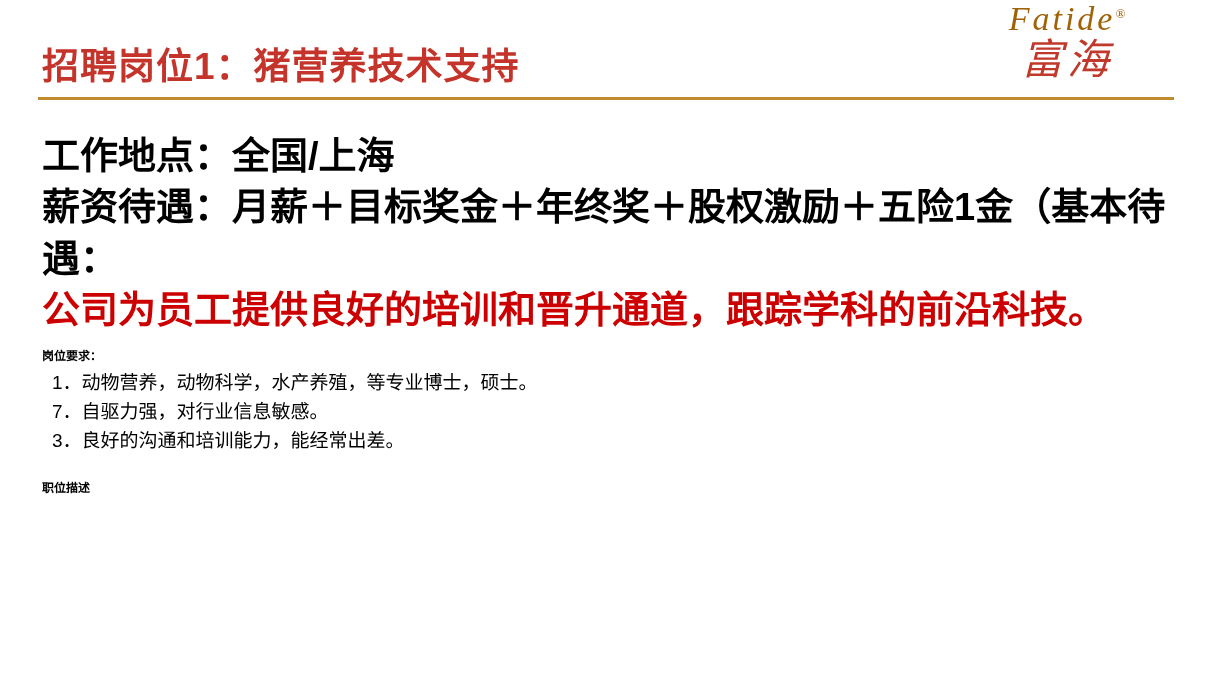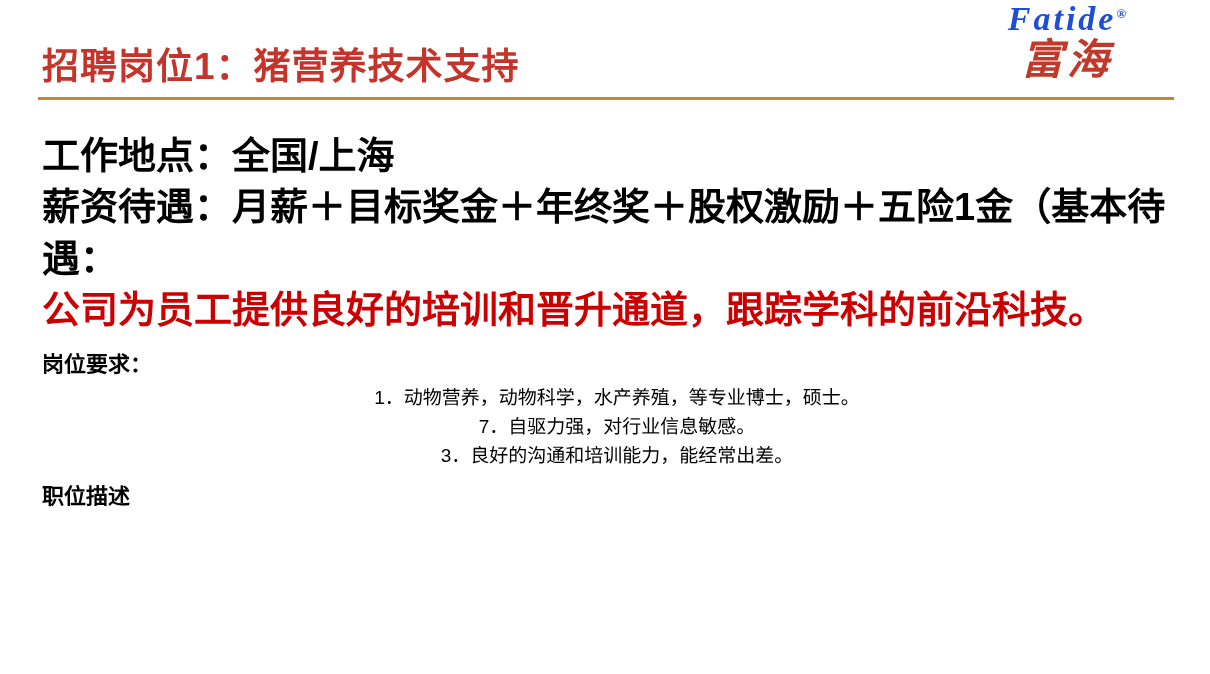--- a/index.html
+++ b/index.html
@@ -27,37 +27,37 @@
   .logo-block {
     position: absolute;
     right: 28px;
     top: 2px;
     width: 230px;
     height: 92px;
     text-align: center;
   }
   .logo-latin {
     font-family: "Liberation Serif", "DejaVu Serif", serif;
-    font-weight: bold;
+    font-weight: normal;
     font-style: italic;
     font-size: 34px;
     letter-spacing: 3px;
-    color: #1d4ed8;
+    color: #a16207;
     line-height: 1;
     white-space: nowrap;
   }
   .logo-latin .reg {
     font-size: 13px;
     vertical-align: super;
     letter-spacing: 0;
   }
   .logo-cn {
     margin-top: 2px;
     font-family: "DejaVu Serif", "Liberation Serif", serif;
-    font-weight: bold;
+    font-weight: normal;
     font-style: italic;
     font-size: 42px;
     color: #c0392b;
     line-height: 1.05;
     letter-spacing: 4px;
     white-space: nowrap;
     text-align: center;
   }
 
   
@@ -103,36 +103,35 @@
     top: 346px;
     width: 1140px;
   }
   .sec-desc {
     position: absolute;
     left: 42px;
     top: 478px;
     width: 1140px;
   }
   .sec-head {
-    font-size: 22px;
+    font-size: 12px;
     font-weight: bold;
     color: #000000;
     margin-bottom: 6px;
   }
   .sec-list {
     list-style: none;
     margin: 0;
     padding: 0;
   }
   .sec-list li {
     font-size: 19px;
     line-height: 1.52;
     color: #000000;
     white-space: nowrap;
-    text-align: center;
   }
   .sec-req .sec-list li {
     padding-left: 10px;
   }
 </style>
 </head>
 <body>
 
 <div class="slide">
 

